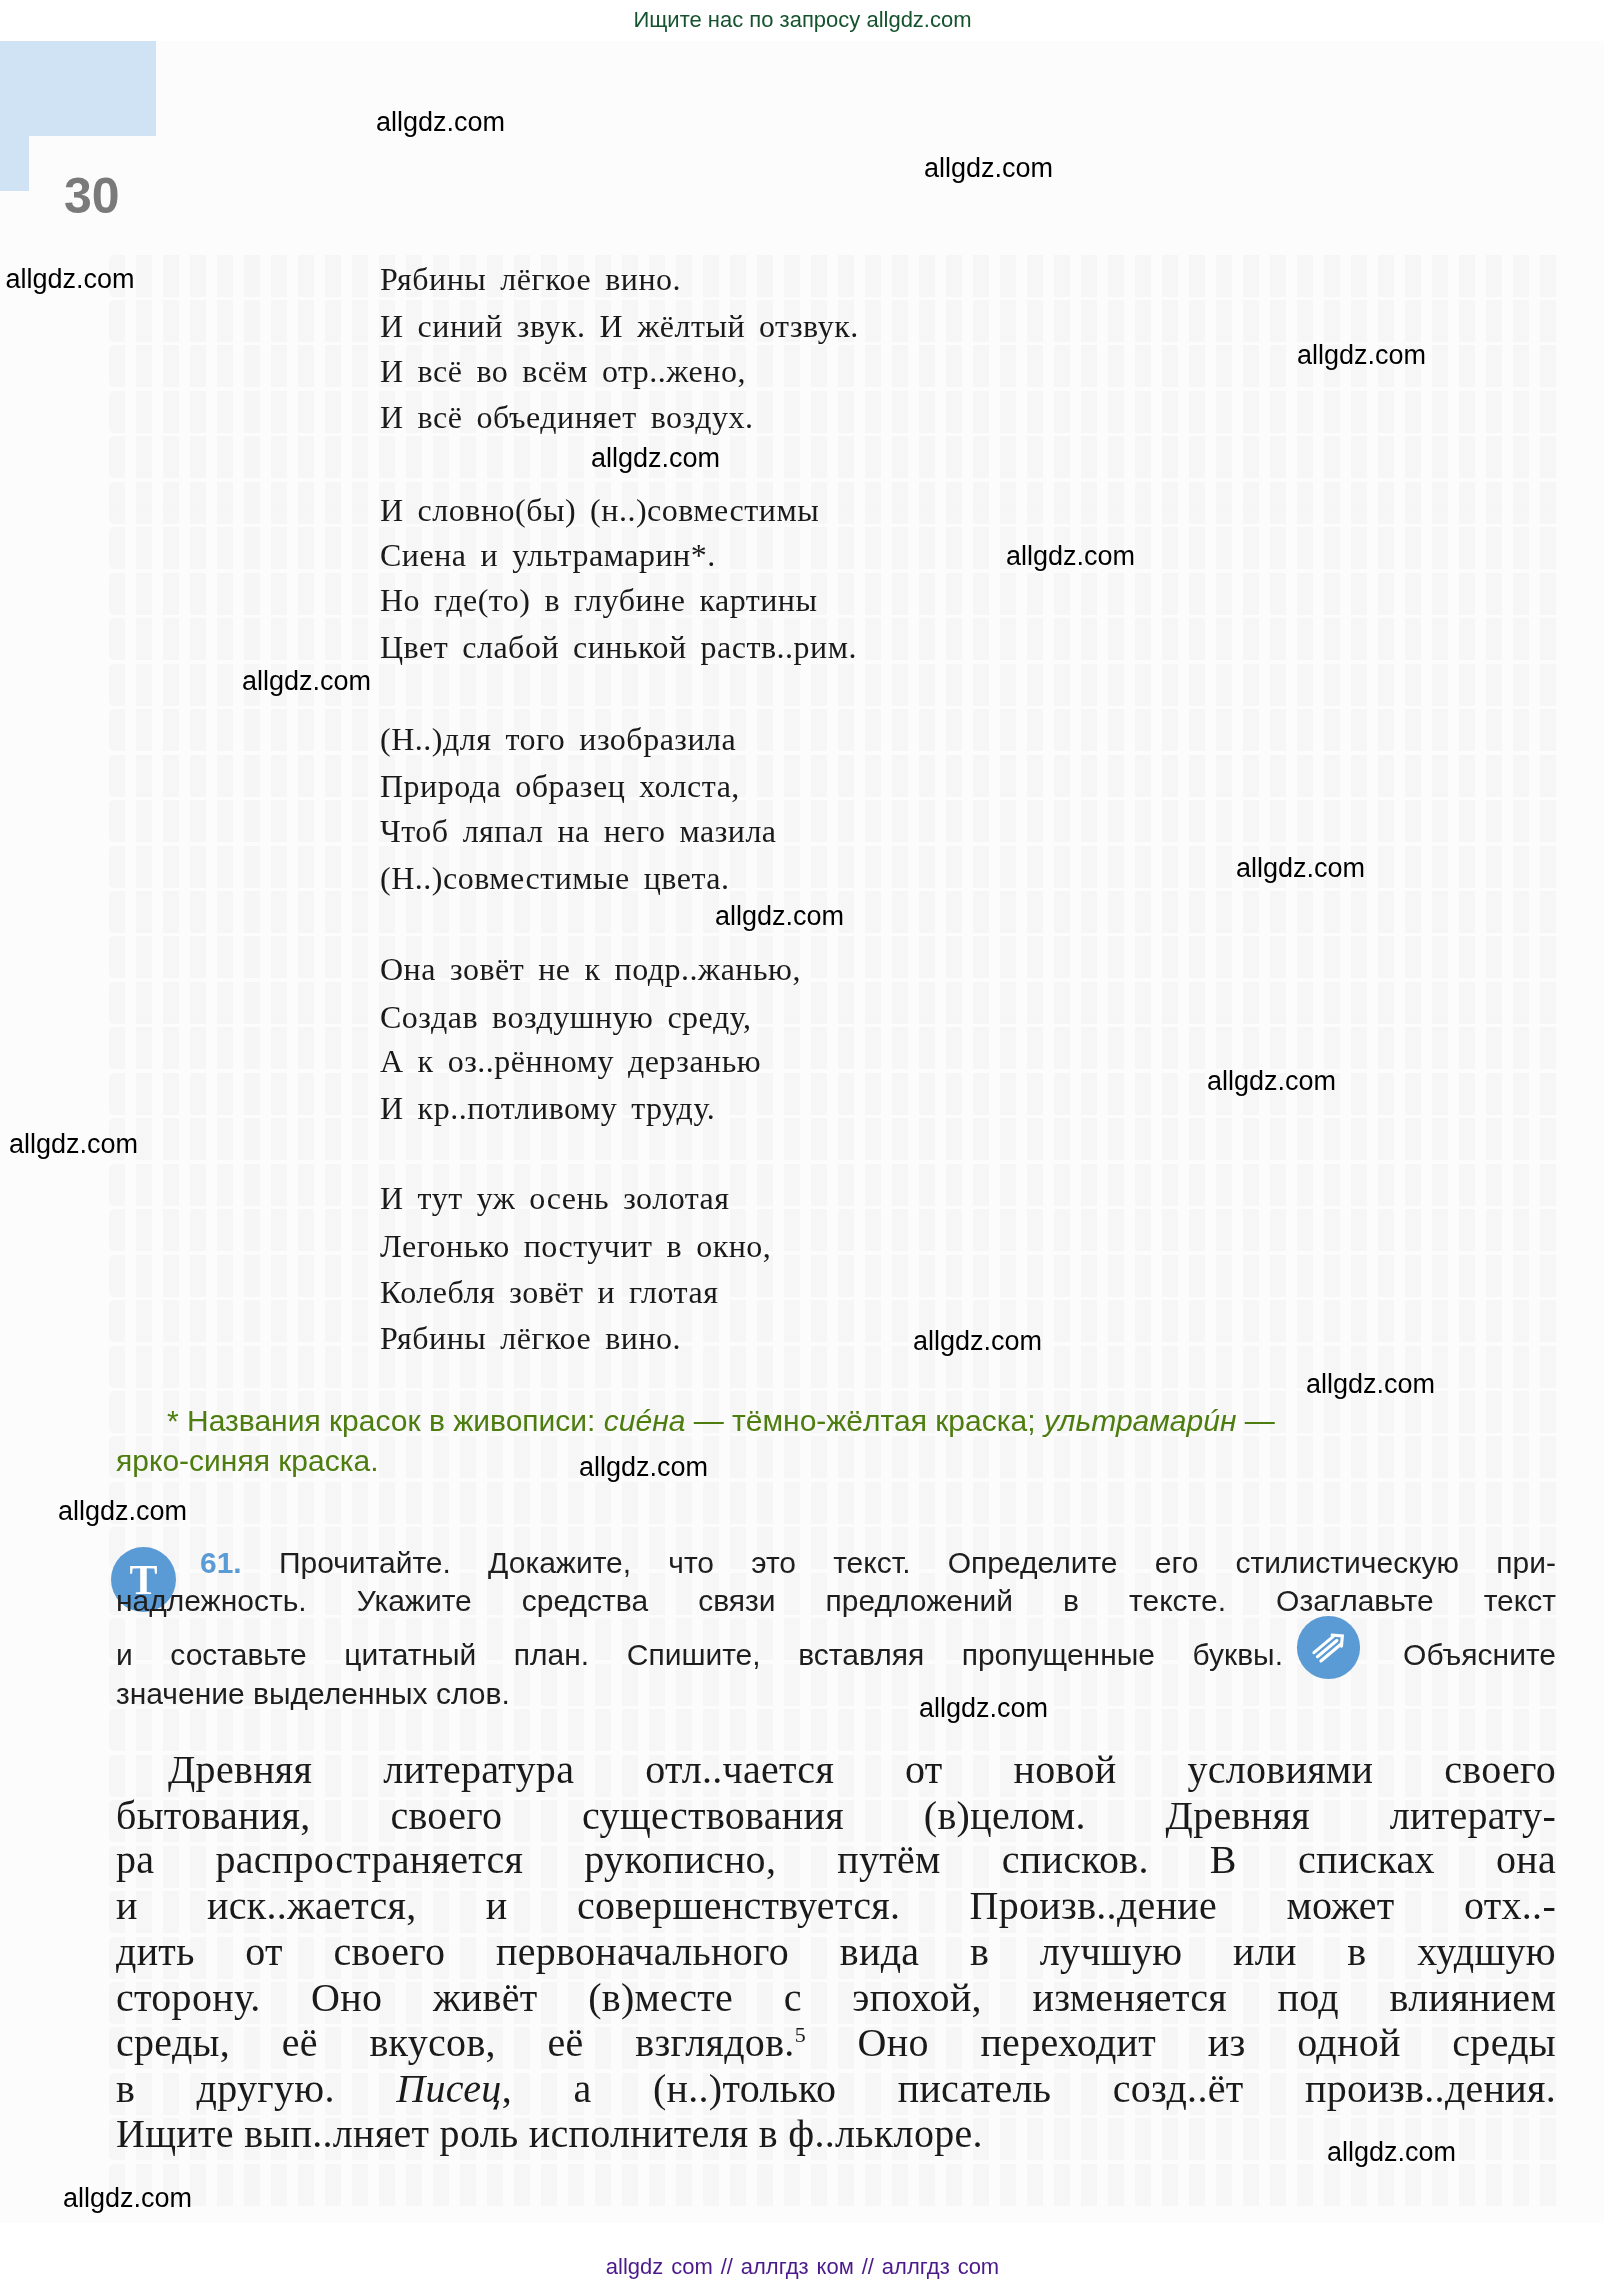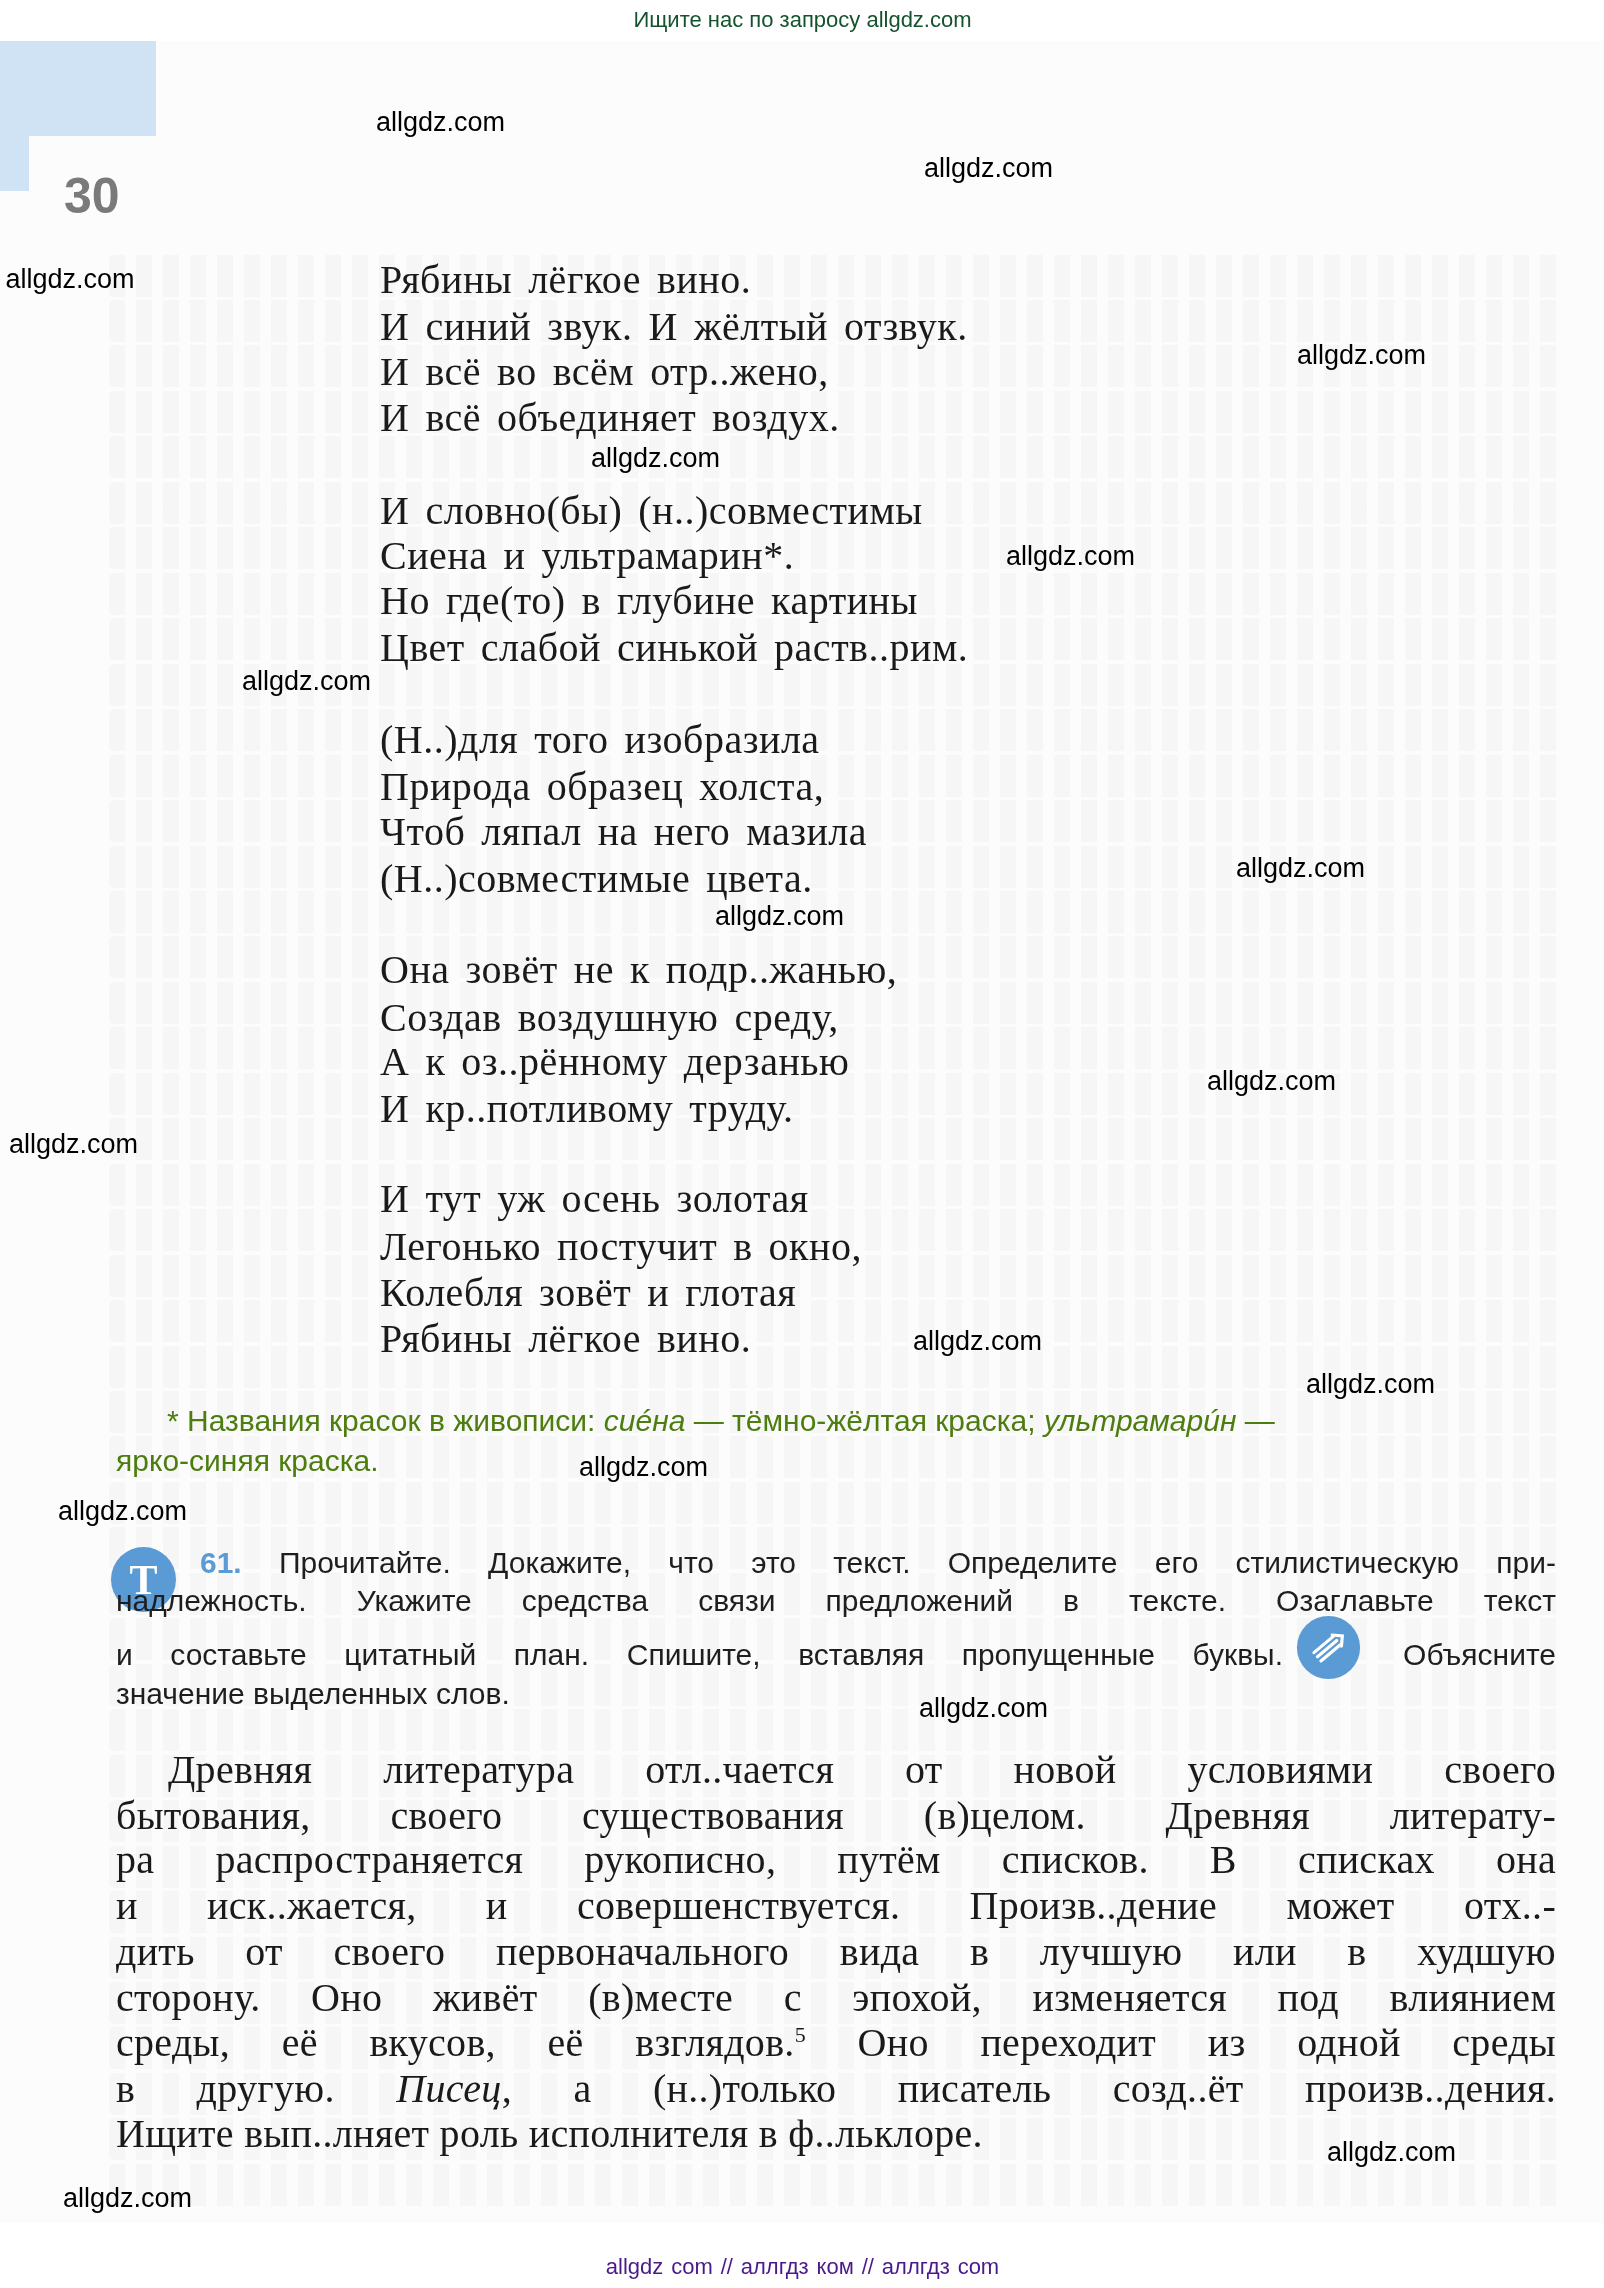--- a/index.html
+++ b/index.html
@@ -36,21 +36,21 @@
   .page-number {
     position: absolute; left: 64px; top: 171px;
     font-family: "Liberation Sans", sans-serif; font-weight: bold; font-size: 50px; line-height: 51px;
     color: #7a7a7a;
   }
   .watermark {
     position: absolute; font-family: "Liberation Sans", sans-serif;
     font-size: 27px; line-height: 31px; color: #000; white-space: nowrap;
   }
   .poem-line {
-    position: absolute; left: 380px; font-size: 40px; line-height: 45px;
+    position: absolute; left: 380px; font-size: 32px; line-height: 45px;
     white-space: nowrap; letter-spacing: 0.5px; word-spacing: 5.5px;
   }
   .footnote-line {
     position: absolute; font-family: "Liberation Sans", sans-serif;
     font-size: 30px; line-height: 36px; white-space: nowrap; color: #4d7c0f;
   }
   .task-line {
     position: absolute; left: 116px; width: 1440px;
     font-family: "Liberation Sans", sans-serif;
     font-size: 30px; line-height: 38px; white-space: nowrap; color: #1e1e1e;

